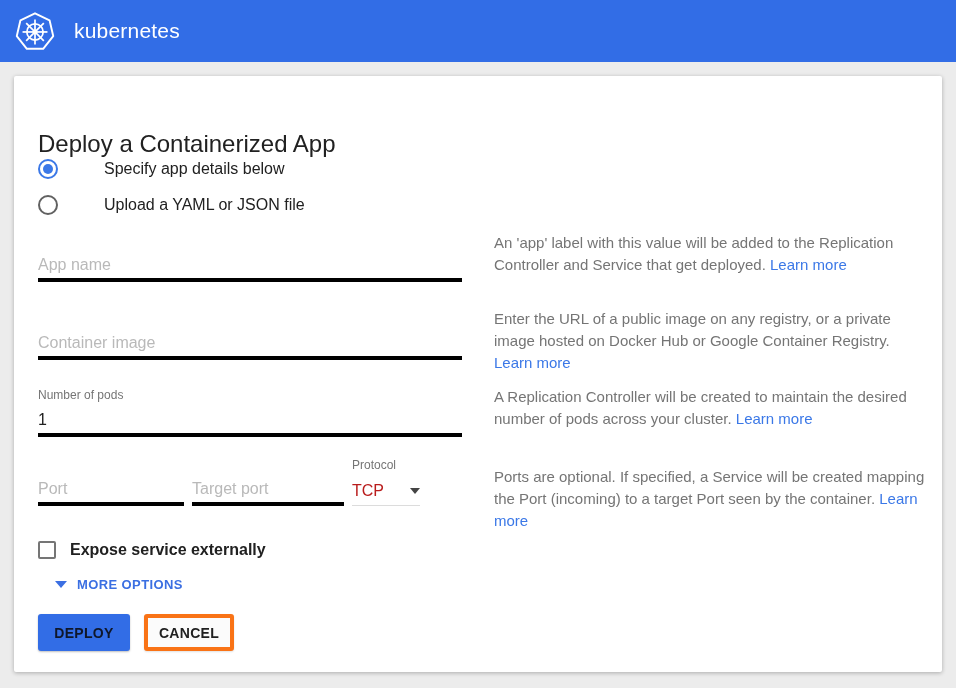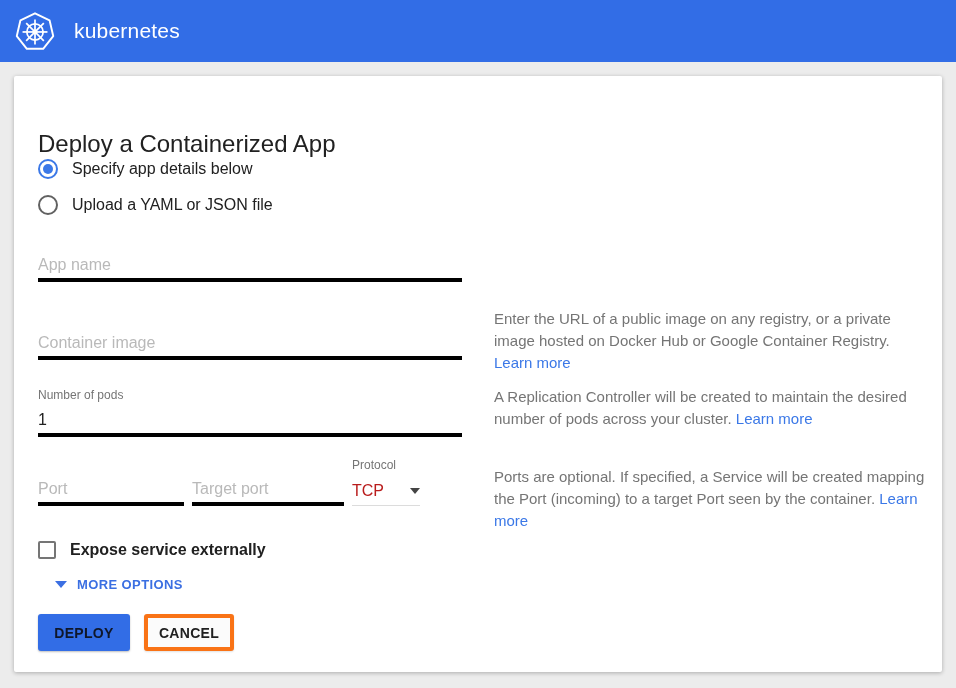--- a/index.html
+++ b/index.html
@@ -26,21 +26,21 @@
   .card {
     position:absolute; left:14px; top:76px; width:928px; height:596px;
     background:#ffffff; border-radius:2px;
     box-shadow:0 1px 4px rgba(0,0,0,.28);
   }
   .card > * { position:absolute; }
 
   .page-title { left:24px; top:26px; font-size:24px; font-weight:400; color:#212121;margin-top:28px; }
 
   
-  .radio-row { left:24px; display:flex; align-items:center; cursor:pointer; }
+  .radio-row { left:24px; display:flex; align-items:center; cursor:pointer;gap:32px; }
   .radio-row.r1 { top:83px; }
   .radio-row.r2 { top:119px; }
   .radio {
     width:20px; height:20px; border-radius:50%; border:2px solid #616161;
     position:relative; flex:0 0 auto;
   }
   .radio.checked { border-color:#3b78e7; }
   .radio.checked::after {
     content:""; position:absolute; left:3px; top:3px; width:10px; height:10px;
     border-radius:50%; background:#3b78e7;
@@ -177,20 +177,22 @@
     </div>
 
     <div class="more-options">
       <span class="tri-down"></span>
       <span class="more-options-label">MORE OPTIONS</span>
     </div>
 
     <button class="btn btn-deploy">DEPLOY</button>
     <button class="btn btn-cancel">CANCEL</button>
 
+    <p class="help h1"><span>An 'app' label with this value will be added to the Replication Controller and Service that get deployed.</span>
+      <a>Learn more</a></p>
 
     <p class="help h2"><span>Enter the URL of a public image on any registry, or a private image hosted on Docker Hub or Google Container Registry.</span>
       <a>Learn more</a></p>
 
     <p class="help h3"><span>A Replication Controller will be created to maintain the desired number of pods across your cluster.</span>
       <a>Learn more</a></p>
 
     <p class="help h4"><span>Ports are optional. If specified, a Service will be created mapping the Port (incoming) to a target Port seen by the container.</span>
       <a>Learn more</a></p>
 

